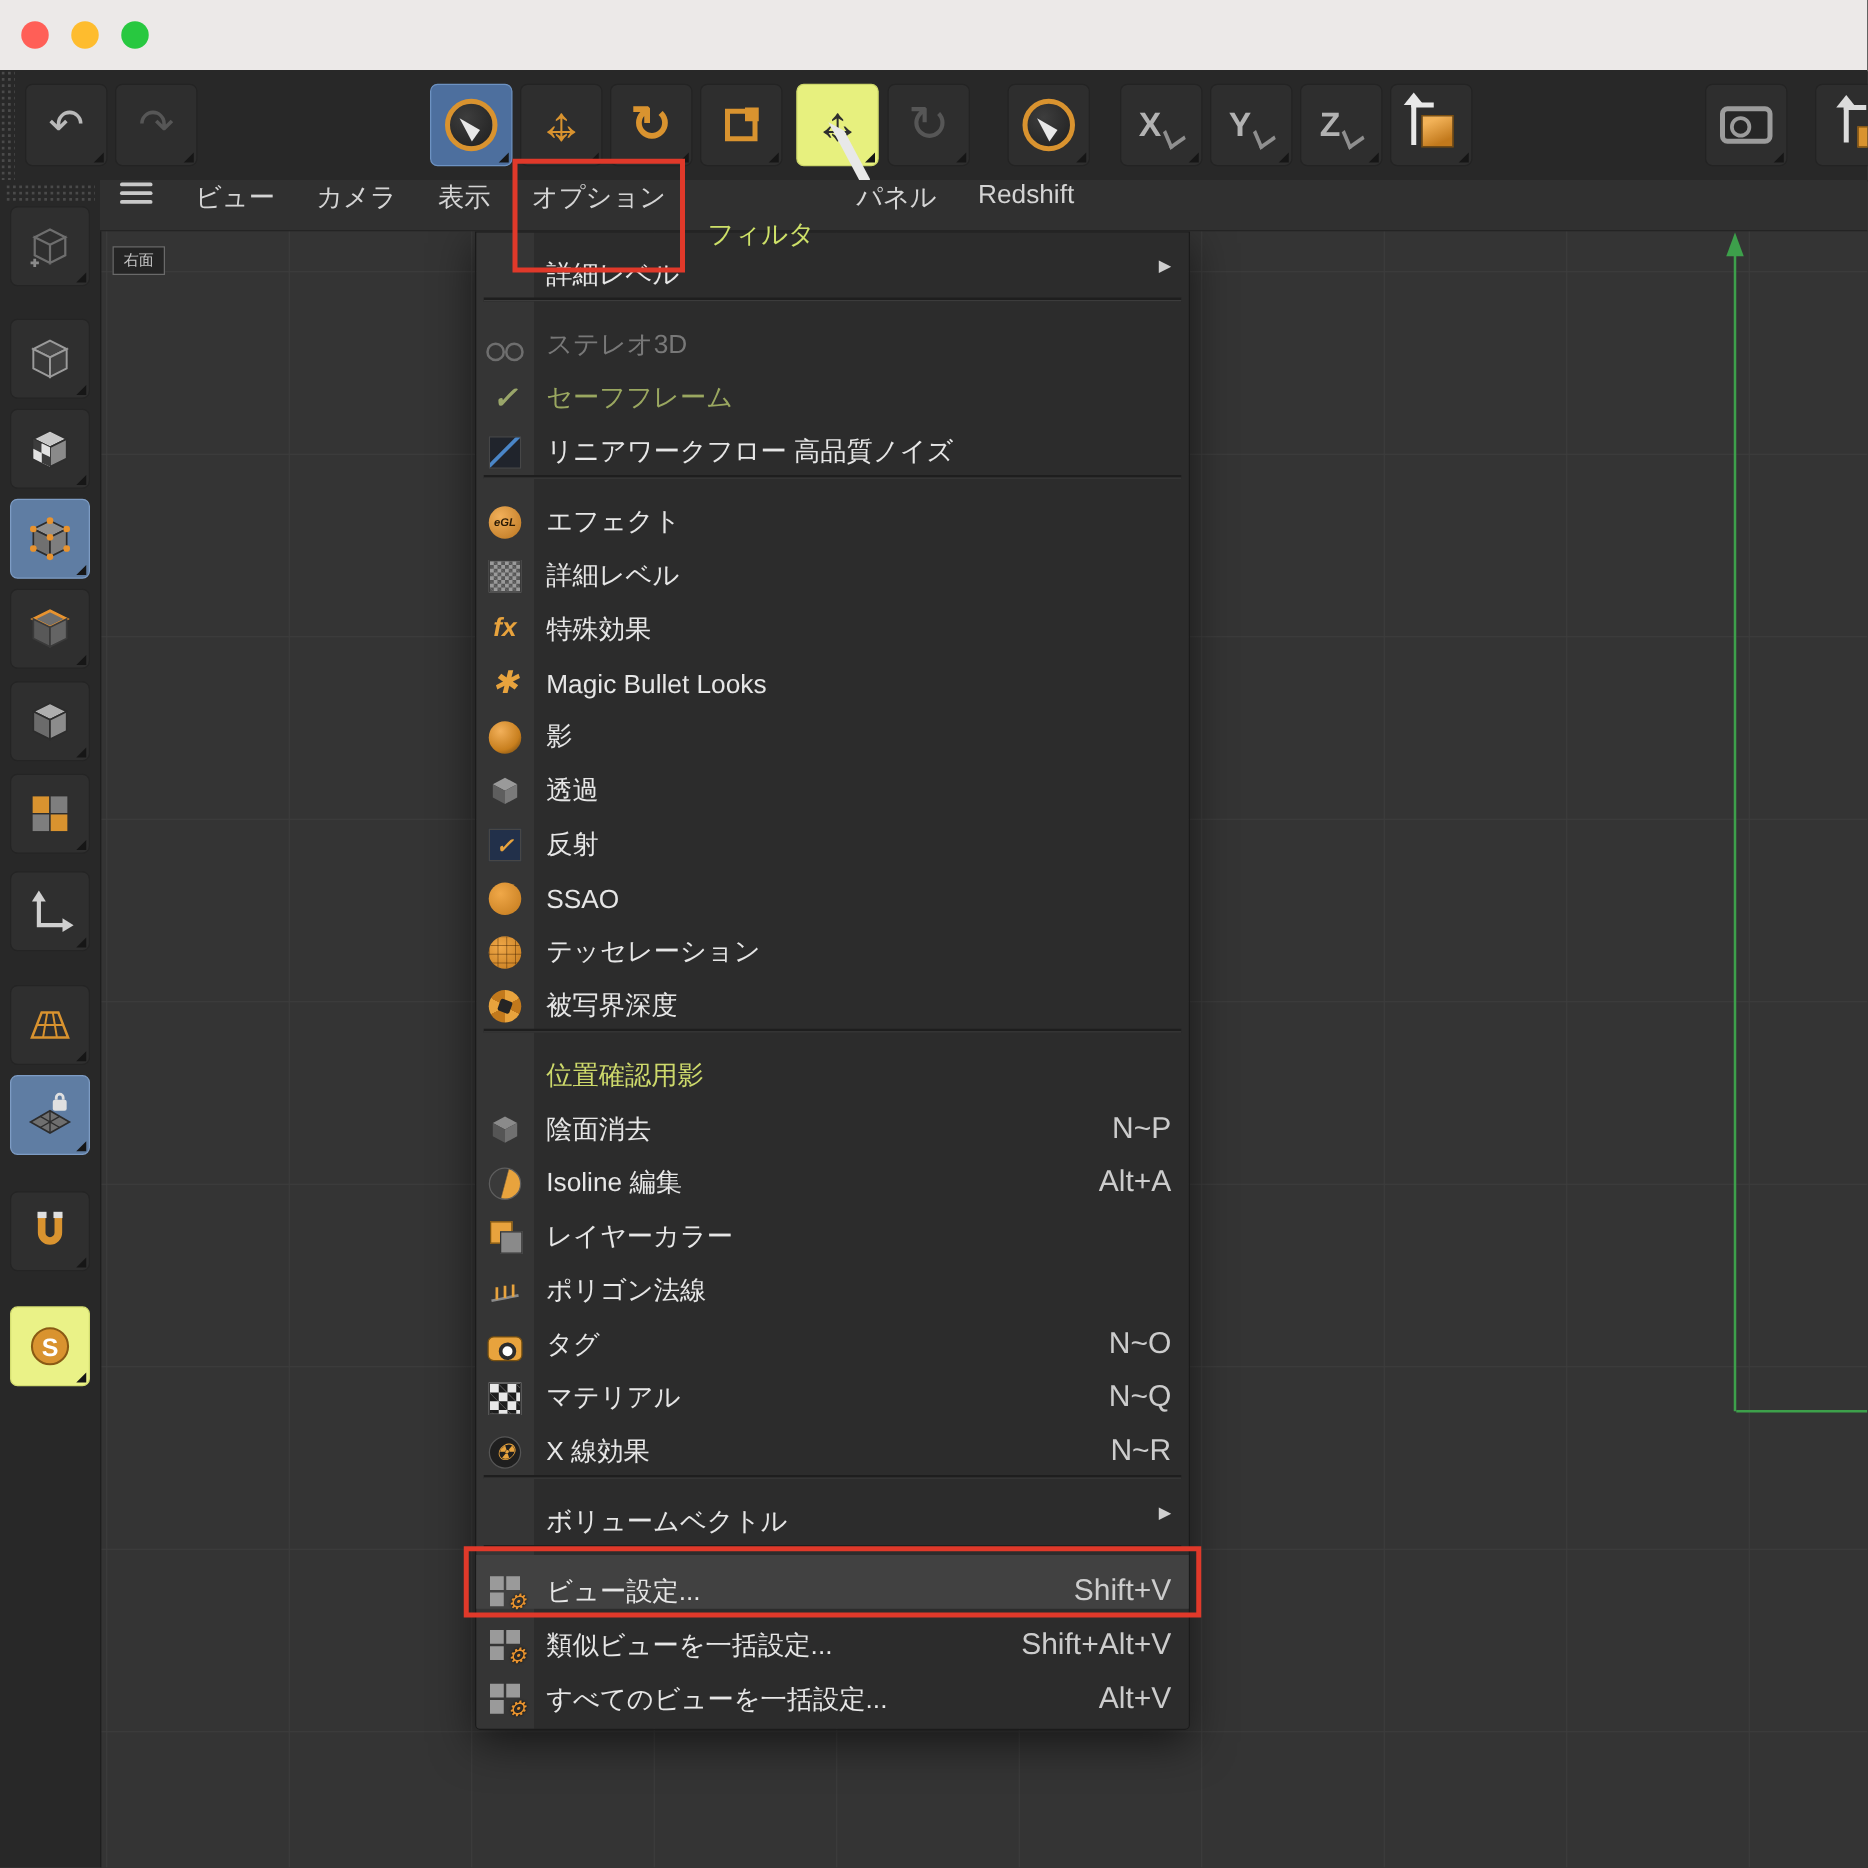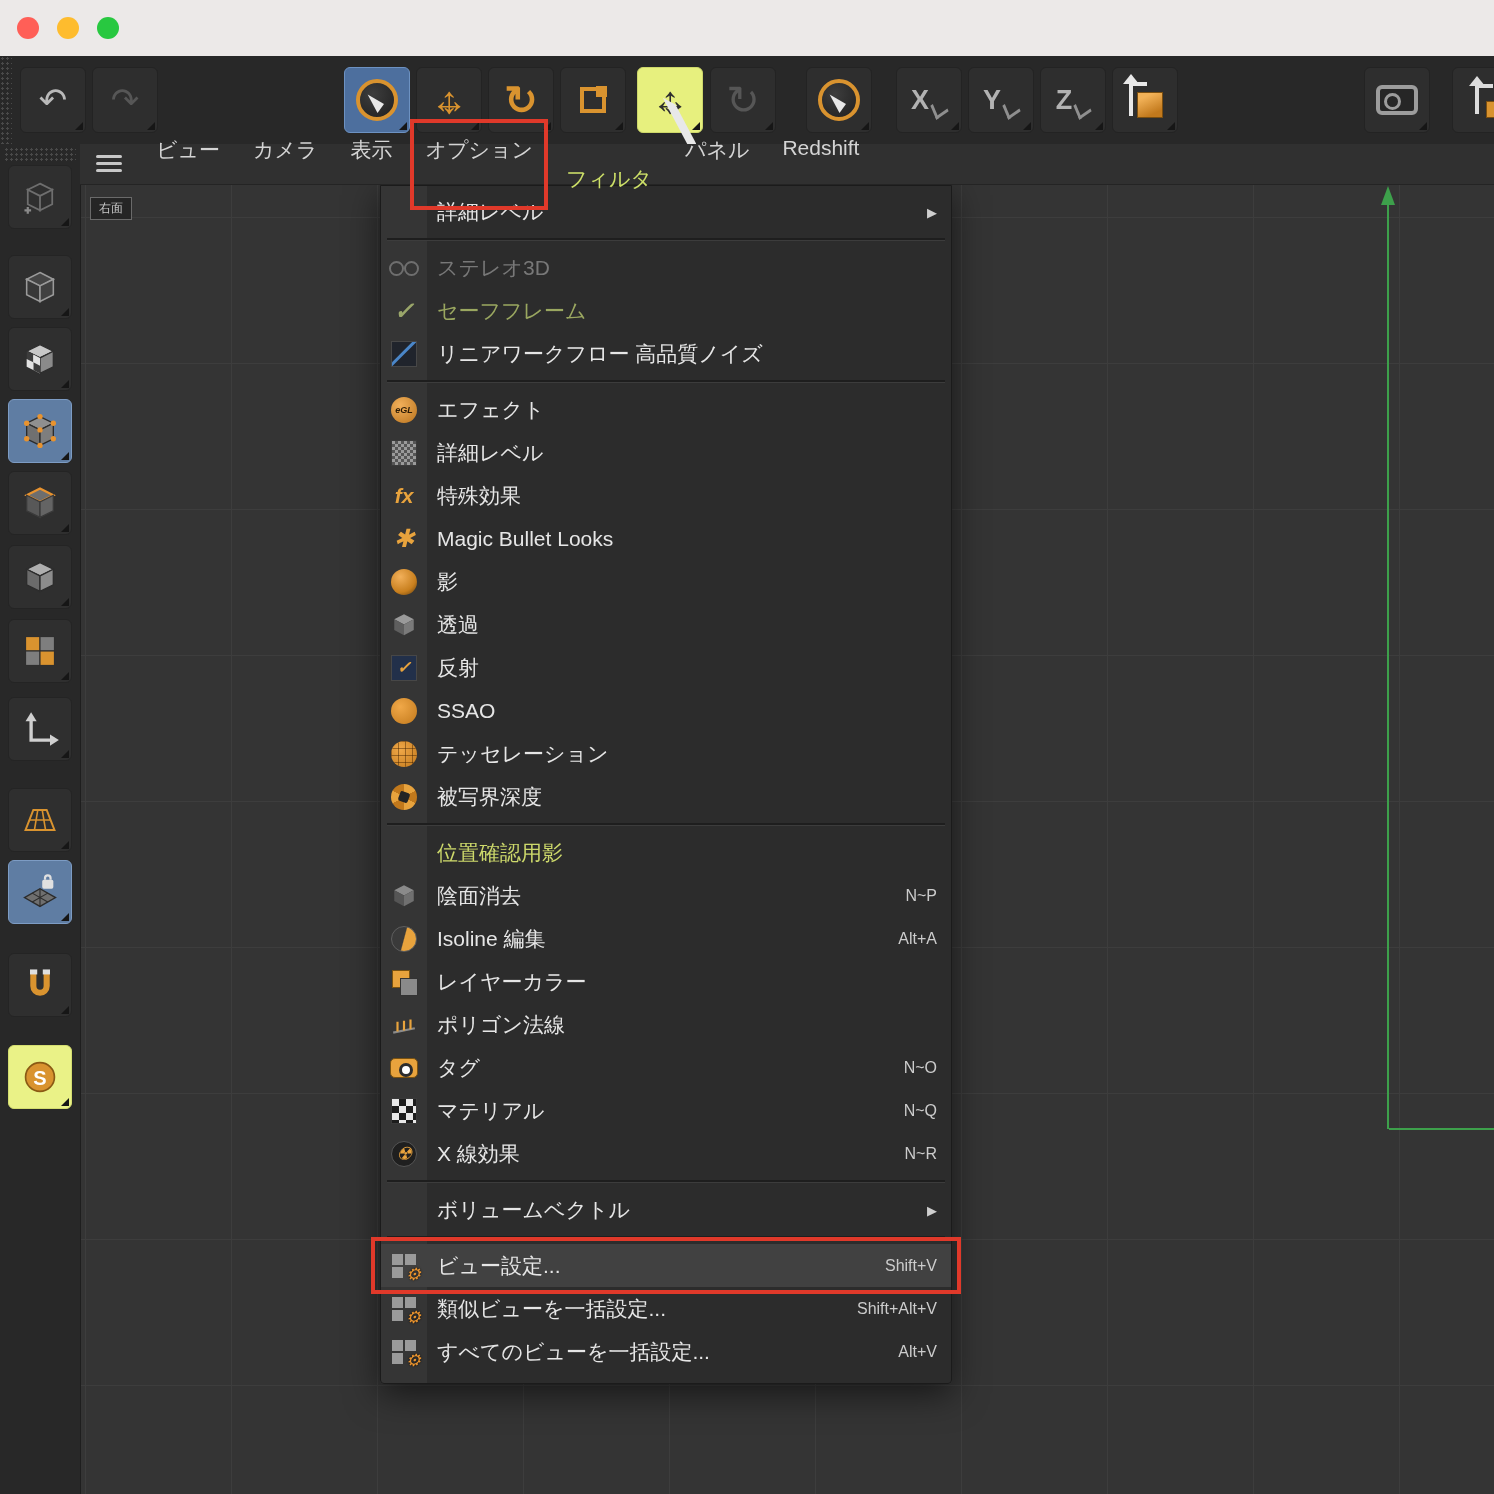--- a/index.html
+++ b/index.html
@@ -37,21 +37,21 @@
   .coord-cube{position:absolute;right:2px;bottom:2px;width:24px;height:24px;background:linear-gradient(155deg,#f2b258 20%,#c2791c 80%);border:1px solid #7a4e10;}
   .coord-arrow{position:absolute;left:4px;top:2px;width:14px;height:30px;border-left:4px solid #e8e8e8;border-top:4px solid #e8e8e8;}
   .coord-arrow::before{content:"";position:absolute;left:-10px;top:-12px;width:0;height:0;border-left:8px solid transparent;border-right:8px solid transparent;border-bottom:10px solid #e8e8e8;}
   .render-glyph{width:42px;height:30px;border:4px solid #9c9c9c;border-radius:6px;position:relative;background:#262626;box-sizing:border-box;}
   .render-glyph::before{content:"";position:absolute;left:4px;top:4px;width:11px;height:11px;border:3.5px solid #9c9c9c;border-radius:50%;}
   .export-wrap{position:relative;width:40px;height:40px;}
   .export-wrap .coord-arrow{left:10px;top:4px;height:26px;border-color:#dcdcdc;}
   .export-wrap .coord-arrow::before{border-bottom-color:#dcdcdc;}
   .export-sq{position:absolute;right:2px;bottom:2px;width:15px;height:15px;background:#d9932f;border:1px solid #7a4e10;}
   
-  .vmenubar{position:absolute;left:80px;top:144px;right:0;height:40px;background:#303030;border-bottom:1px solid #242424;display:flex;align-items:center;z-index:40;}
+  .vmenubar{position:absolute;left:80px;top:144px;right:0;height:40px;background:#303030;border-bottom:1px solid #242424;display:flex;align-items:flex-start;z-index:40;}
   .hamburger{position:relative;width:30px;height:22px;margin-left:16px;flex:0 0 auto;}
   .hamburger i{position:absolute;left:0;width:26px;height:3px;background:#c8c8c8;border-radius:2px;}
   .hamburger i:nth-child(1){top:2px;}.hamburger i:nth-child(2){top:9px;}.hamburger i:nth-child(3){top:16px;}
   .mb-items{display:flex;gap:33px;margin-left:30px;}
   .mb-item{font-size:21px;color:#d4d4d4;position:relative;white-space:nowrap;}
   .mb-item.accent{color:#cde068;margin-top:29px;}
   .mb-item.boxed::before{content:"";position:absolute;inset:-17px -15px;border:4px solid #e0392a;pointer-events:none;}
   
   .palette{position:absolute;left:0;top:144px;bottom:0;width:80px;background:#282828;border-right:1px solid #1e1e1e;z-index:20;}
   .pal-grip{position:absolute;left:4px;top:3px;width:72px;height:14px;background-image:radial-gradient(#4a4a4a 1px,transparent 1.3px);background-size:5px 5px;}
@@ -64,24 +64,24 @@
     background-color:#343434;
     background-image:linear-gradient(to right,#3d3d3d 1px,transparent 1px),linear-gradient(to bottom,#3d3d3d 1px,transparent 1px);
     background-size:146px 146px;background-position:5px 33px;}
   .view-label{position:absolute;left:10px;top:13px;background:#252525;border:1px solid #6a6a6a;color:#c8c8c8;font-size:12px;padding:2px 8px;}
   .axis-svg{position:absolute;left:0;top:0;pointer-events:none;}
   
   .menu{position:absolute;left:380px;top:185px;width:572px;z-index:30;
     background:linear-gradient(to right,#353535 0,#353535 46px,#2c2c2c 46px);
     border:1px solid #1b1b1b;border-radius:0 0 4px 4px;padding:4px 0 10px 0;box-sizing:border-box;
     box-shadow:0 10px 34px rgba(0,0,0,.55);}
-  .mrow{height:43px;display:flex;align-items:center;position:relative;color:#e6e6e6;font-size:21px;padding-right:14px;}
+  .mrow{height:43px;display:flex;align-items:flex-end;position:relative;color:#e6e6e6;font-size:21px;padding-right:14px;}
   .mrow .gut{flex:0 0 46px;display:flex;align-items:center;justify-content:center;}
   .mrow .lbl{margin-left:10px;white-space:nowrap;}
-  .mrow .sc{margin-left:auto;color:#cccccc;font-size:16px;white-space:nowrap;}
+  .mrow .sc{margin-left:auto;color:#cccccc;font-size:24px;white-space:nowrap;}
   .mrow.has-sub::after{content:"▶";position:absolute;right:14px;top:50%;transform:translateY(-50%);font-size:13px;color:#cfcfcf;}
   .mrow.disabled .lbl{color:#787878;}
   .mrow.accent-dim .lbl{color:#9aa760;}
   .mrow.accent .lbl{color:#cdd96b;}
   .mrow.selected{background:#414141;}
   .mrow.boxed::before{content:"";position:absolute;inset:-7px -10px;border:4px solid #e0392a;pointer-events:none;z-index:6;}
   .msep{height:2px;margin:5px 6px;background:#1e1e1e;border-bottom:1px solid #3c3c3c;}
   
   .mi{position:relative;width:28px;height:28px;display:flex;align-items:center;justify-content:center;box-sizing:border-box;}
   .ic-glasses{width:30px;height:16px;}

